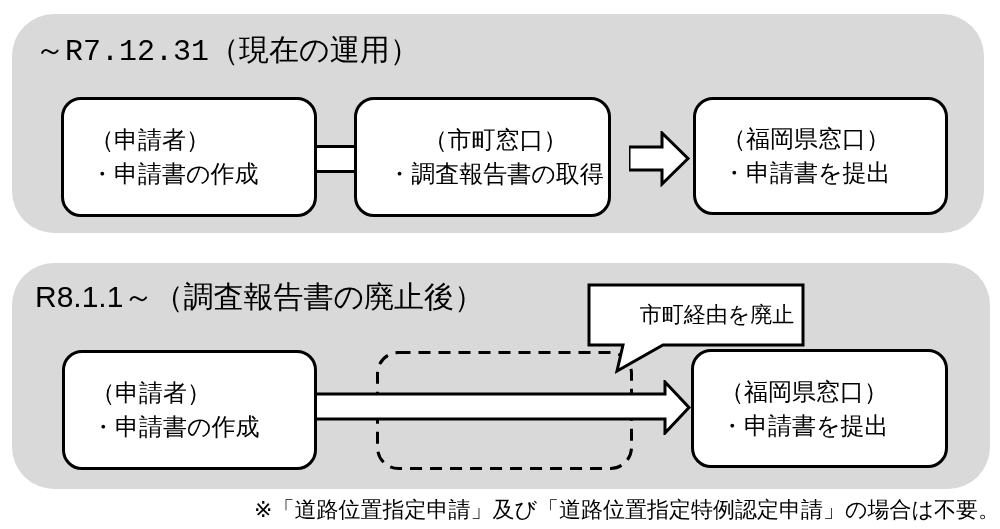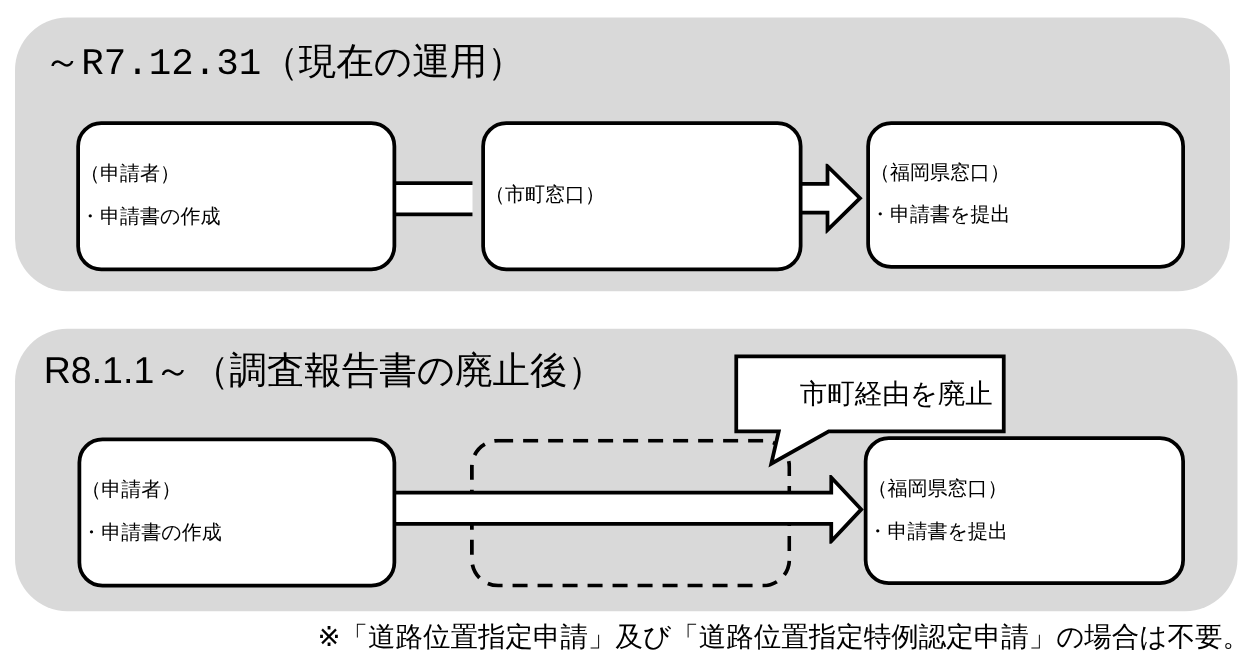--- a/index.html
+++ b/index.html
@@ -13,24 +13,24 @@
   .panel-bottom { left:12px; top:263px; width:978px; height:226px; }
 
   .section-title { position:absolute; font-size:30px; line-height:36px; z-index:3; white-space:nowrap; }
   .title-top    { left:35px; top:34px;font-family:Liberation Mono, monospace; }
   .title-bottom { left:35px; top:279px; }
 
   .flow-box {
     position:absolute; background:#ffffff; border:3px solid #000; border-radius:20px;
     box-sizing:border-box; z-index:3;
     display:flex; flex-direction:column; justify-content:center;
-    font-size:16px; line-height:34px; white-space:nowrap;
+    padding-left:26px; font-size:24px; line-height:34px; white-space:nowrap;
   }
   .box-t1 { left:61px;  top:97px;  width:256px; height:120px; }
-  .box-t2 { left:385px; top:97px;  width:257px; height:120px; }
+  .box-t2 { left:354px; top:97px;  width:257px; height:120px;text-align:center; }
   .box-t3 { left:693px; top:97px;  width:255px; height:118px; }
   .box-b1 { left:62px;  top:350px; width:255px; height:120px; }
   .box-b3 { left:691px; top:349px; width:257px; height:119px; }
 
   .connector {
     position:absolute; left:314px; top:145px; width:64px; height:28px;
     background:#ffffff; border-top:3px solid #000; border-bottom:3px solid #000;
     box-sizing:border-box; z-index:1;
   }
   .arrow-svg  { position:absolute; z-index:2; }
@@ -57,20 +57,21 @@
 
   <div class="flow-box box-t1">
     <div>（申請者）</div>
     <div>・申請書の作成</div>
   </div>
 
   <div class="connector"></div>
 
   <div class="flow-box box-t2">
     <div>（市町窓口）</div>
+    <div>・調査報告書の取得</div>
   </div>
 
   <svg class="arrow-svg arrow-t" width="62" height="56" viewBox="0 0 62 56">
     <polygon points="0,16 33,16 33,2 59,27.5 33,53 33,39 0,39" fill="#ffffff" stroke="#000000" stroke-width="3" stroke-linejoin="miter"></polygon>
   </svg>
 
   <div class="flow-box box-t3">
     <div>（福岡県窓口）</div>
     <div>・申請書を提出</div>
   </div>

